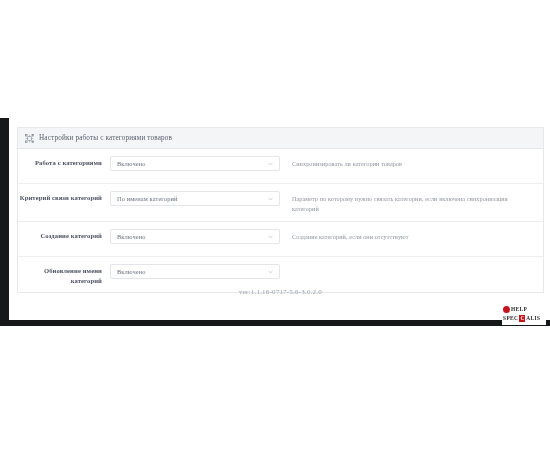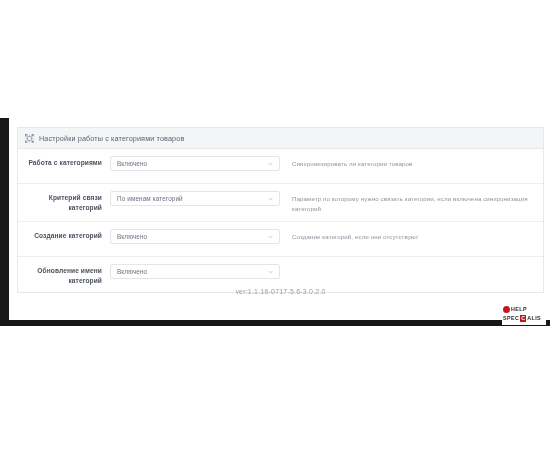--- a/index.html
+++ b/index.html
@@ -16,20 +16,21 @@
   }
 
   
   #stage {
     position: absolute;
     left: 0;
     top: 0;
     width: 550px;
     height: 450px;
     background: #ffffff;
+    font-family: Liberation Serif, serif;
   }
 
   
   #left-rail {
     position: absolute;
     left: 0;
     top: 118px;
     width: 9px;
     height: 204px;
     background: #17181a;

